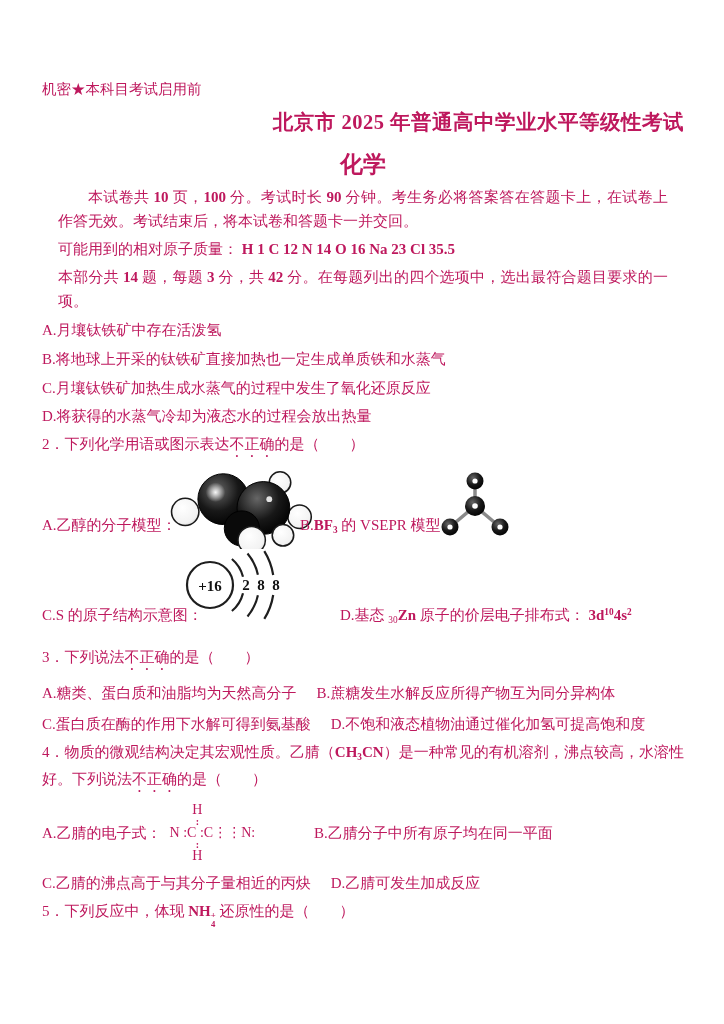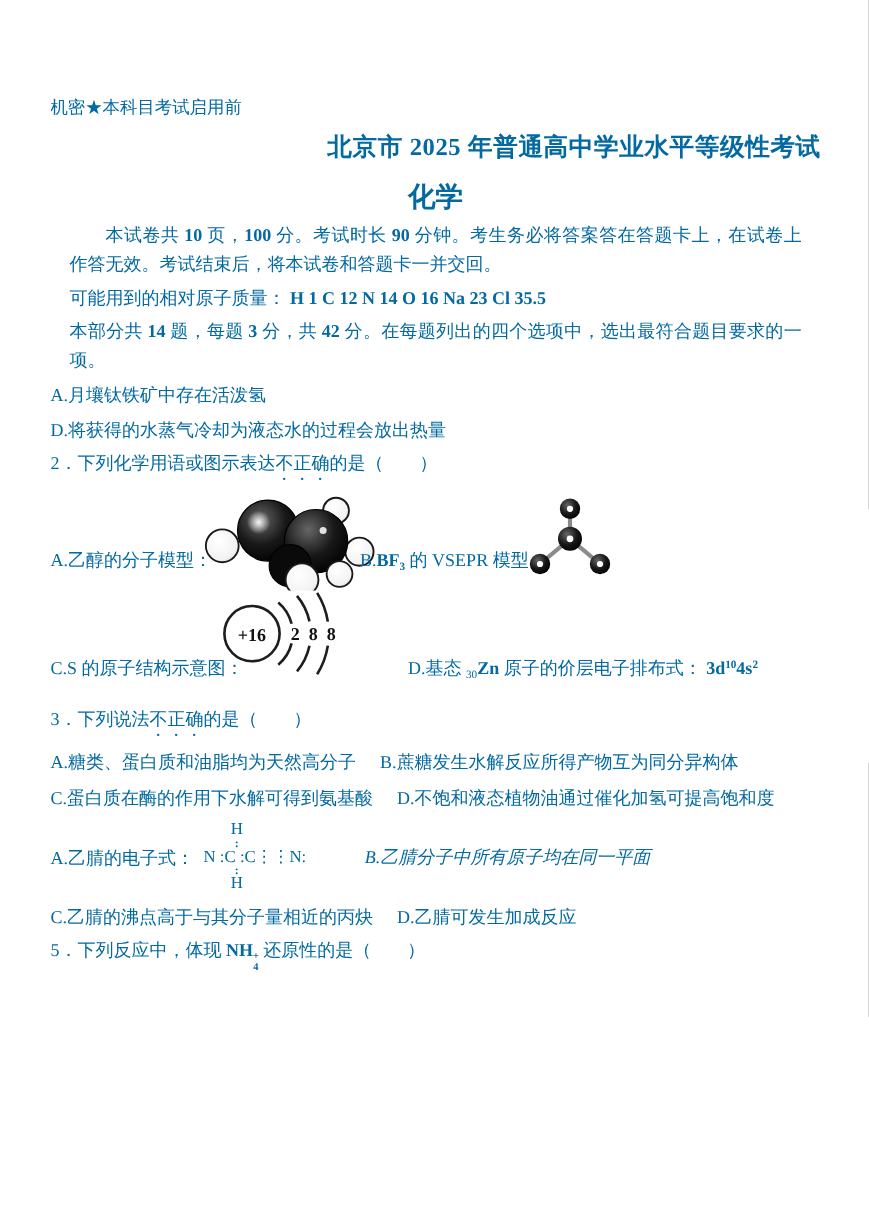--- a/index.html
+++ b/index.html
@@ -1,18 +1,18 @@
 <!DOCTYPE html>
 <html><head>
 <meta charset="utf-8">
 <style>
   html,body{margin:0;padding:0;background:#888;}
   .page{
     position:relative;width:724px;height:1024px;background:#ffffff;margin:0 auto;
-    font-family:"Liberation Serif","DejaVu Serif",serif;color:#0369a1;overflow:hidden;
+    font-family:"Liberation Serif","DejaVu Serif",serif;color:#be185d;overflow:hidden;
   }
   .content{position:absolute;left:42px;top:80px;width:642px;font-size:15px;}
   .notice{font-size:14.5px;}
   .title{text-align:right;font-weight:bold;font-size:20.5px;margin:9px 0 0;letter-spacing:.5px;}
   .subject{text-align:center;font-weight:bold;font-size:23px;margin:13px 0 5px;}
   .para{line-height:1.6;text-align:justify;margin:4px 16px 0;}
   .indent{text-indent:2em;}
   .section-title{text-align:center;line-height:1.6;margin:2px 0;}
   .stem{line-height:1.85;text-align:justify;margin:3px 0 0;}
   .opt{margin-top:7px;line-height:1.45;}
@@ -30,21 +30,21 @@
   
   .q2block{position:relative;height:178px;margin-top:2px;}
   .q2block .abs{position:absolute;white-space:nowrap;line-height:1.4;}
   
   .lewisrow{position:relative;display:flex;align-items:center;margin-top:6px;min-height:62px;}
   .lewis{display:inline-flex;flex-direction:column;align-items:center;line-height:1.05;
     font-size:14px;margin-left:8px;}
   .lewis .off{position:relative;left:-15px;}
   .lewis .dots{font-size:10px;font-weight:bold;line-height:.8;}
   .lewis .mid{white-space:pre;}
-  .absB{position:absolute;left:262px;top:50%;transform:translateY(-50%);white-space:nowrap;font-style:italic;}
+  .absB{position:absolute;left:272px;top:50%;transform:translateY(-50%);white-space:nowrap;}
   svg text{font-family:"Liberation Serif","DejaVu Serif",serif;fill:#111;}
 </style>
 </head>
 <body>
 
 <svg width="0" height="0" style="position:absolute">
   <defs>
     <radialGradient id="gC" cx="38%" cy="32%" r="75%">
       <stop offset="0%" stop-color="#666"></stop>
         <stop offset="55%" stop-color="#181818"></stop>
@@ -68,20 +68,22 @@
     <div class="notice">机密★本科目考试启用前</div>
     <div class="title">北京市 2025 年普通高中学业水平等级性考试</div>
     <div class="subject">化学</div>
 
     <div class="para indent"><span>本试卷共 </span><span class="b">10</span><span> 页，</span><span class="b">100</span><span> 分。考试时长 </span><span class="b">90</span><span> 分钟。考生务必将答案答在答题卡上，在试卷上作答无效。考试结束后，将本试卷和答题卡一并交回。</span></div>
     <div class="para"><span>可能用到的相对原子质量： </span><span class="b">H 1  C 12  N 14  O 16  Na 23  Cl 35.5</span></div>
     <div class="para"><span>本部分共 </span><span class="b">14</span><span> 题，每题 </span><span class="b">3</span><span> 分，共 </span><span class="b">42</span><span> 分。在每题列出的四个选项中，选出最符合题目要求的一项。</span></div>
 
     <div>
       <div class="opt">A.月壤钛铁矿中存在活泼氢</div>
+      <div class="opt">B.将地球上开采的钛铁矿直接加热也一定生成单质铁和水蒸气</div>
+      <div class="opt">C.月壤钛铁矿加热生成水蒸气的过程中发生了氧化还原反应</div>
       <div class="opt">D.将获得的水蒸气冷却为液态水的过程会放出热量</div>
     </div>
 
     <div>
       <div class="stem"><span>2．下列化学用语或图示表达</span><span class="emdot">不正确</span><span>的是（　　）</span></div>
       <div class="q2block">
 
         <svg class="abs" style="left:118px;top:0" width="155" height="86" viewBox="0 0 155 88">
           <circle cx="24" cy="50" r="14" fill="url(#gH)" stroke="#1a1a1a" stroke-width="1.6"></circle>
           <circle cx="121" cy="20" r="11" fill="url(#gH)" stroke="#1a1a1a" stroke-width="1.6"></circle>
@@ -136,20 +138,21 @@
       <div class="stem"><span>3．下列说法</span><span class="emdot">不正确</span><span>的是（　　）</span></div>
       <div class="optrow">
         <span>A.糖类、蛋白质和油脂均为天然高分子</span><span class="gap2">B.蔗糖发生水解反应所得产物互为同分异构体</span>
       </div>
       <div class="optrow">
         <span>C.蛋白质在酶的作用下水解可得到氨基酸</span><span class="gap2">D.不饱和液态植物油通过催化加氢可提高饱和度</span>
       </div>
     </div>
 
     <div>
+      <div class="stem"><span>4．物质的微观结构决定其宏观性质。乙腈（</span><span class="b">CH</span><span class="b sub">3</span><span class="b">CN</span><span>）是一种常见的有机溶剂，沸点较高，水溶性好。下列说法</span><span class="emdot">不正确</span><span>的是（　　）</span></div>
       <div class="lewisrow">
         <span><span>A.乙腈的电子式：</span></span>
         <span class="lewis">
           <span class="off">H</span>
           <span class="off dots">:</span>
           <span class="mid">N :C :C⋮⋮N:</span>
           <span class="off dots">:</span>
           <span class="off">H</span>
         </span>
         <span class="absB">B.乙腈分子中所有原子均在同一平面</span>

